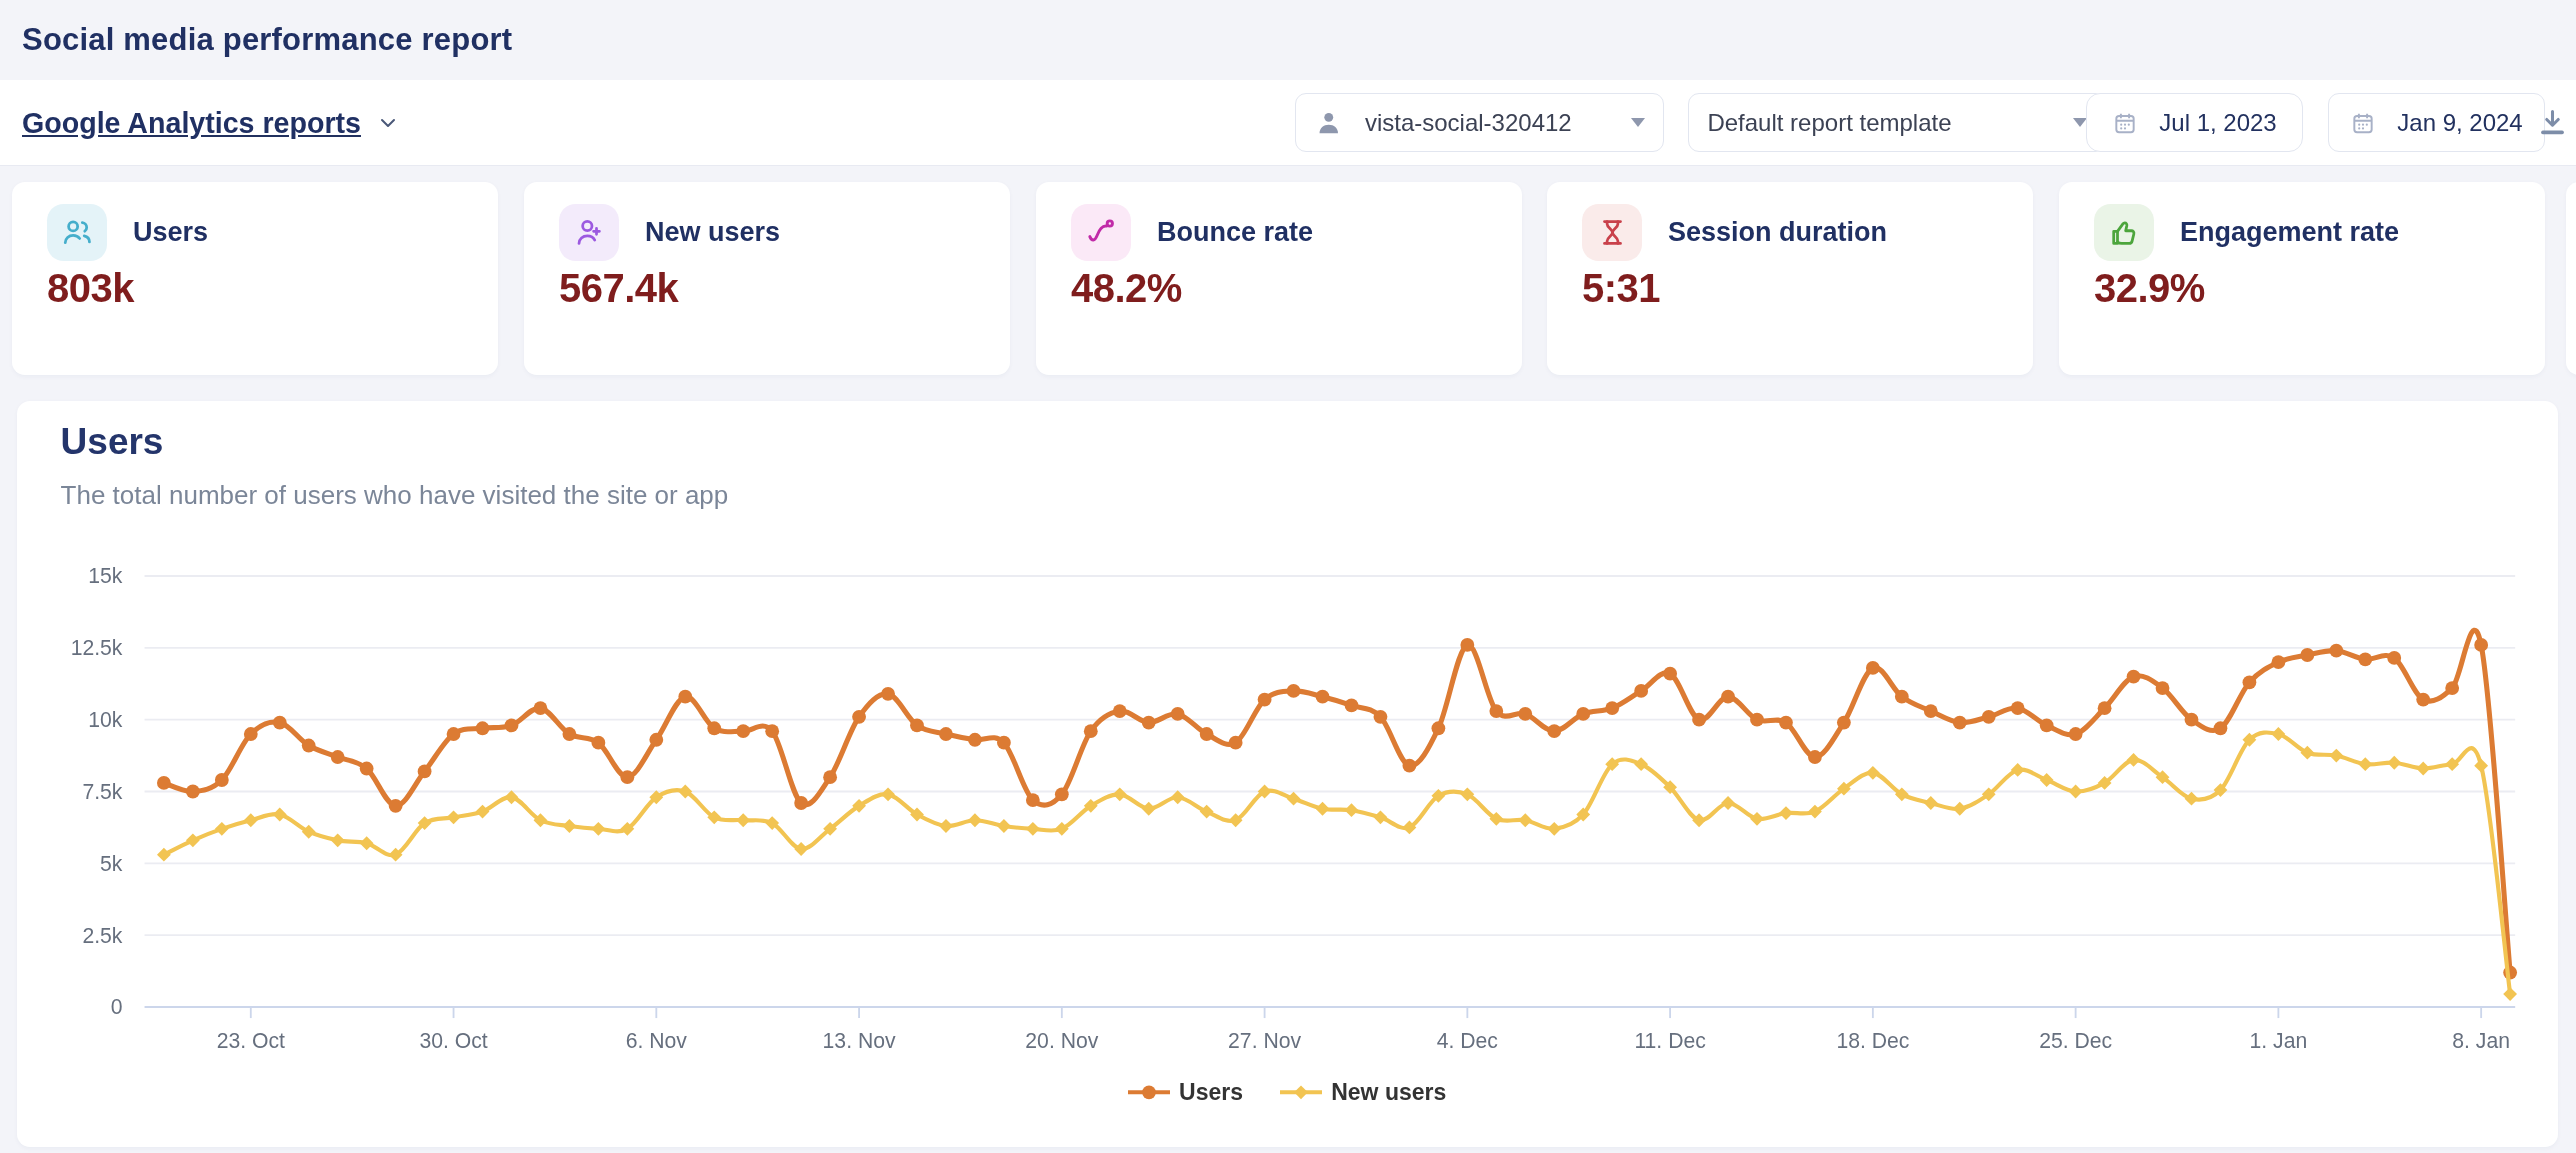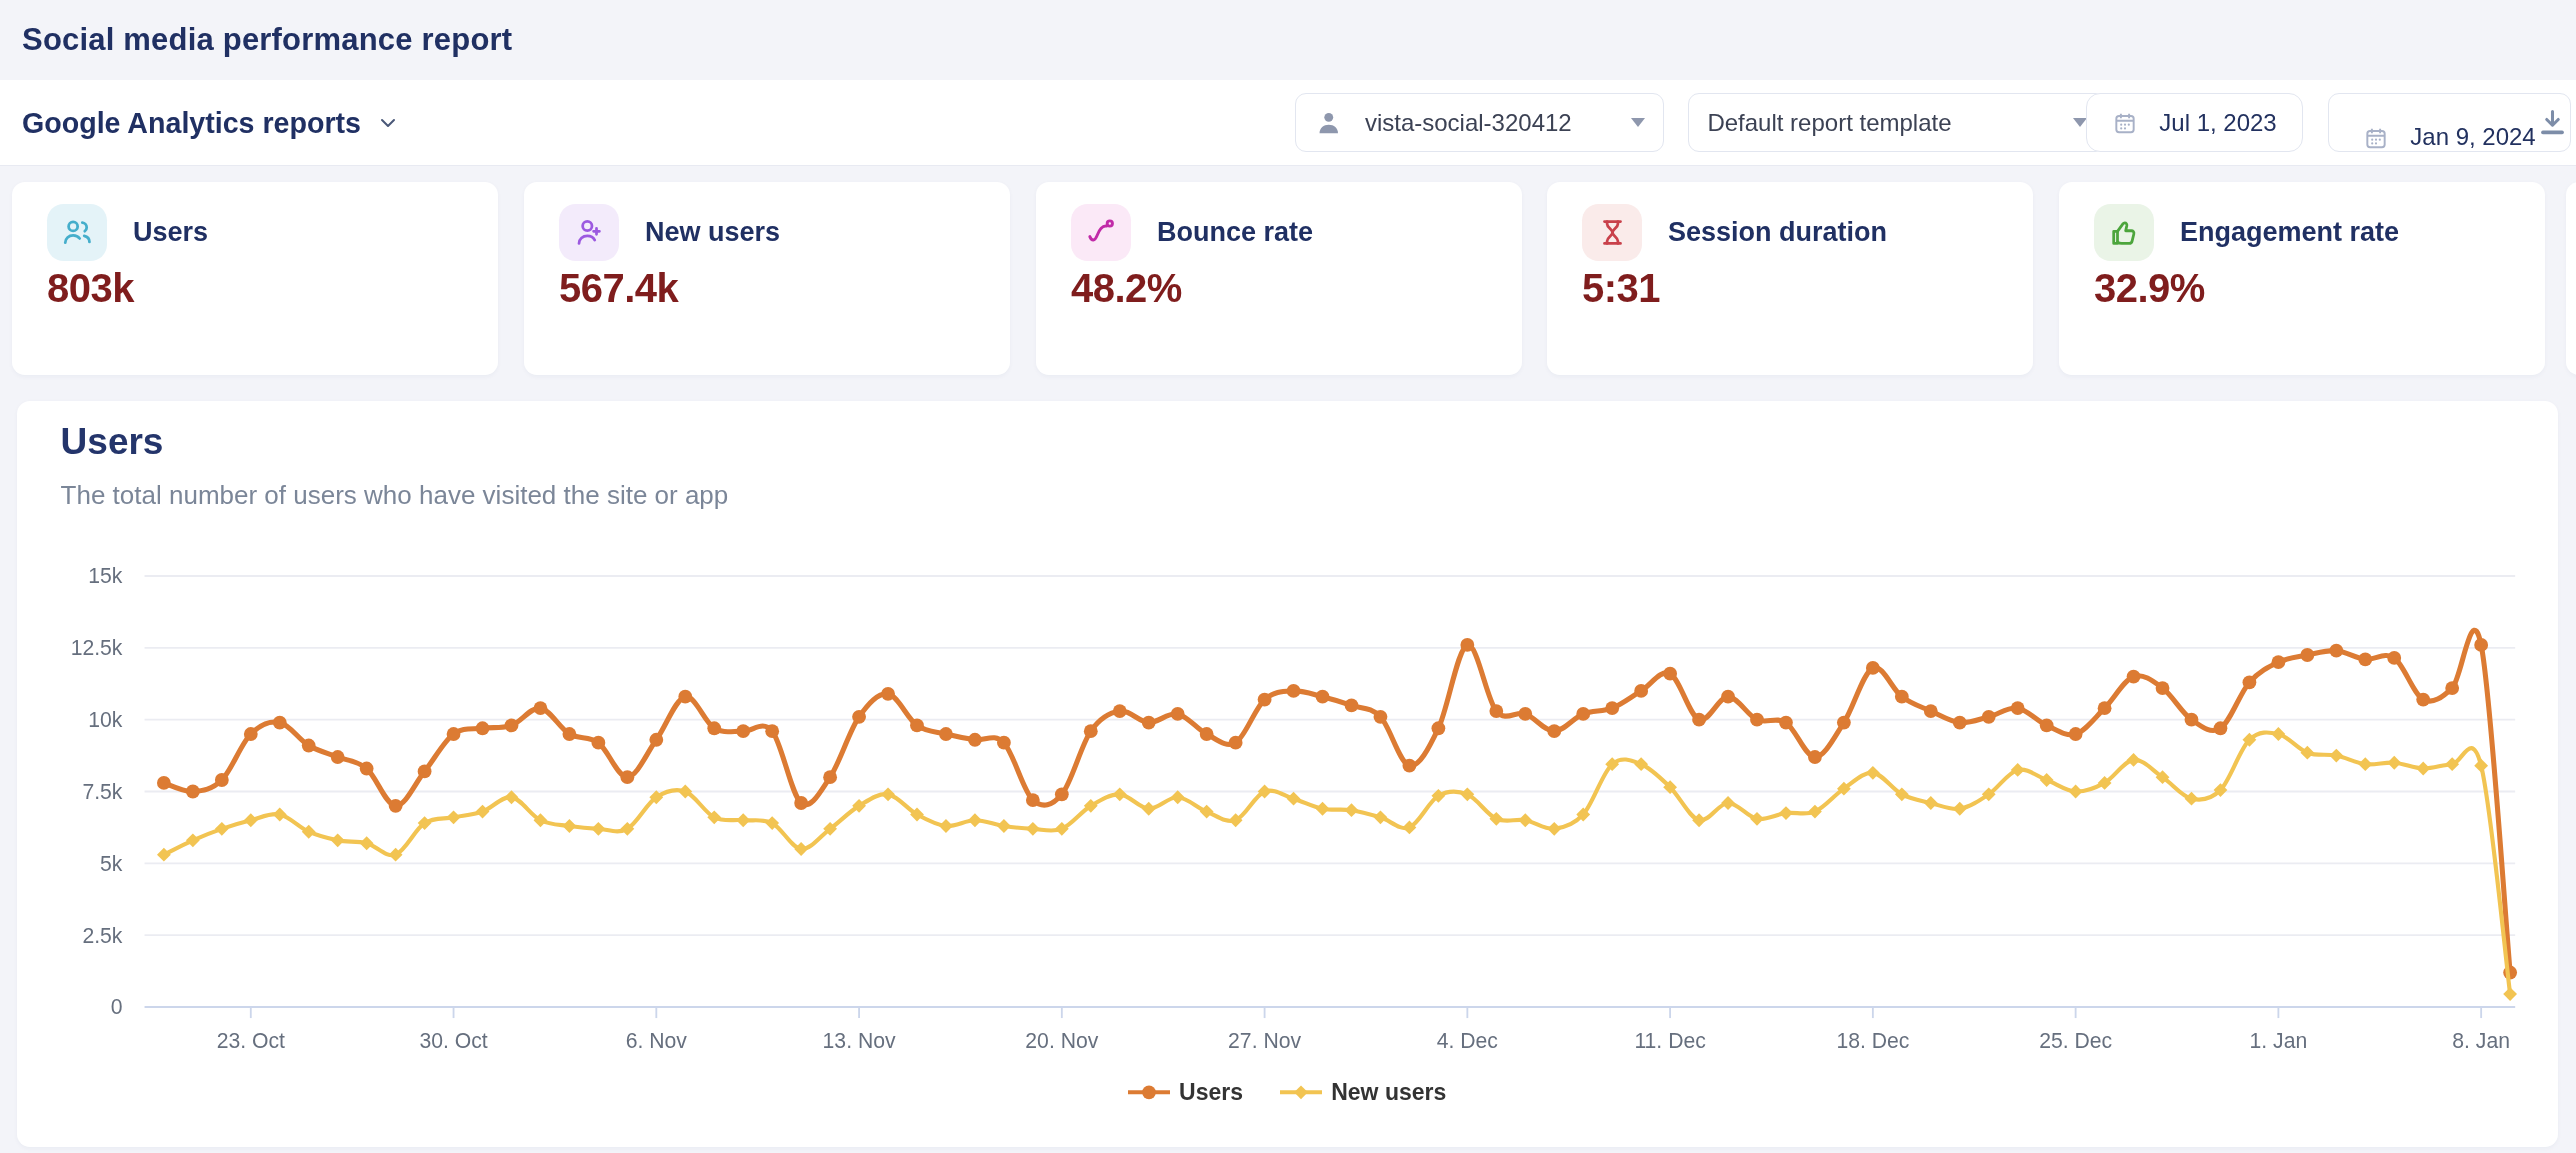--- a/index.html
+++ b/index.html
@@ -10,21 +10,21 @@
   }
   
   .page-header { position:absolute; left:0; top:0; width:2576px; height:89px;
     background:#F3F4F9; border-bottom:0.9px solid #E8EAF2; }
   .page-title { position:absolute; left:22px; top:0; height:79px; line-height:79px;
     font-size:31px; font-weight:600; color:#203063; letter-spacing:0.2px; }
   
   .toolbar { position:absolute; left:0; top:80px; width:2576px; height:86px;
     background:#FFFFFF; border-bottom:0.9px solid #E8EAF2; }
   .report-type { position:absolute; left:22px; top:0; height:86px; display:flex;
-    align-items:center; gap:14.7px; cursor:pointer; }
+    align-items:center; gap:14.7px; cursor:pointer;text-decoration:underline; }
   .report-type .rt-label { font-size:28.6px; font-weight:700; color:#203063; }
   .chev { width:24px; height:24px; }
   .ctrl { position:absolute; top:13px; height:59px; background:#fff;
     border:1.4px solid #E2E6F0; border-radius:11px; display:flex; align-items:center;
     padding:0 18.4px; gap:21px; cursor:pointer; }
   .ctrl-text { font-size:24px; color:#3C4254; flex:1; }
   .caret { width:0; height:0; border-left:7.4px solid transparent; border-right:7.4px solid transparent;
     border-top:9.2px solid #8E97AD; }
   .date-text { font-size:24px; color:#22315F; font-weight:500; }
   .dl-btn { position:absolute; top:22px; width:41px; height:41px; display:flex;
@@ -89,21 +89,21 @@
       <path d="M8.2 3.5v4M15.8 3.5v4M4 10h16" stroke="#A8B1C7" stroke-width="1.8" fill="none"></path>
       <circle cx="8.5" cy="13.5" r="1" fill="#A8B1C7"></circle>
         <circle cx="12" cy="13.5" r="1" fill="#A8B1C7"></circle>
       <circle cx="15.5" cy="13.5" r="1" fill="#A8B1C7"></circle>
         <circle cx="8.5" cy="17" r="1" fill="#A8B1C7"></circle>
       <circle cx="12" cy="17" r="1" fill="#A8B1C7"></circle>
     </svg>
     <span class="date-text">Jul 1, 2023</span>
   </div>
 
-  <div class="ctrl" style="left:2328px; width:243px; justify-content:center;align-items:flex-end;">
+  <div class="ctrl" style="left:2328px; width:217px; justify-content:center;">
     <svg width="26" height="26" viewBox="0 0 24 24">
       <rect x="4" y="5.5" width="16" height="15" rx="2.5" fill="none" stroke="#A8B1C7" stroke-width="1.8"></rect>
       <path d="M8.2 3.5v4M15.8 3.5v4M4 10h16" stroke="#A8B1C7" stroke-width="1.8" fill="none"></path>
       <circle cx="8.5" cy="13.5" r="1" fill="#A8B1C7"></circle>
         <circle cx="12" cy="13.5" r="1" fill="#A8B1C7"></circle>
       <circle cx="15.5" cy="13.5" r="1" fill="#A8B1C7"></circle>
         <circle cx="8.5" cy="17" r="1" fill="#A8B1C7"></circle>
       <circle cx="12" cy="17" r="1" fill="#A8B1C7"></circle>
     </svg>
     <span class="date-text">Jan 9, 2024</span>

